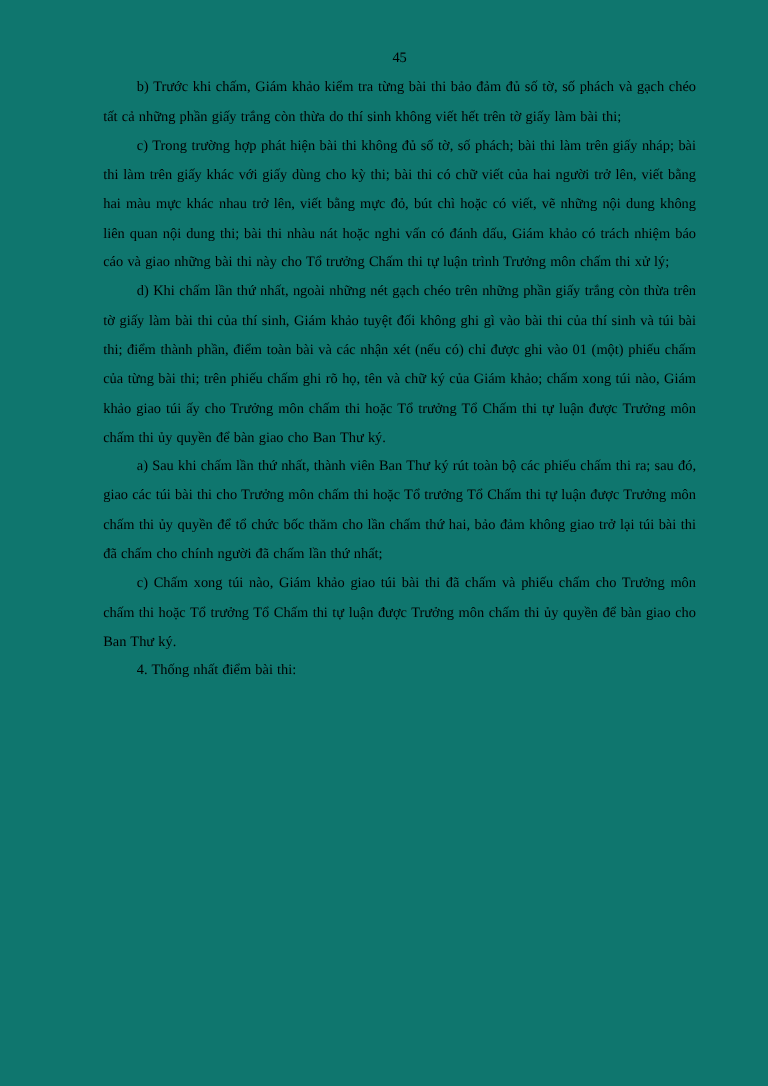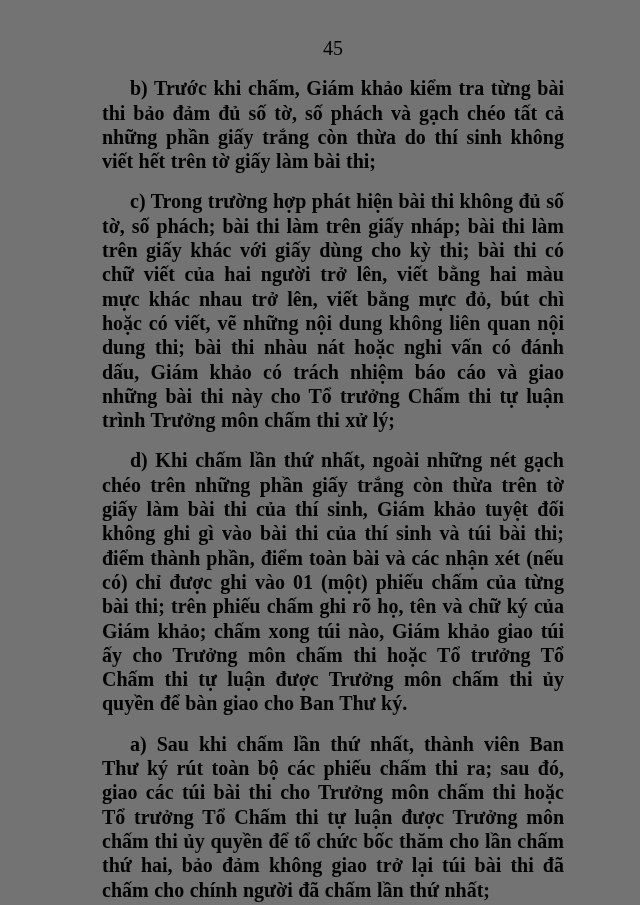--- a/index.html
+++ b/index.html
@@ -6,50 +6,51 @@
     margin: 0;
     padding: 0;
     background: #ffffff;
   }
   .page {
     position: relative;
     width: 640px;
     height: 905px;
     box-sizing: border-box;
     padding: 36px 60px 0 86px;
-    background: #737373;
+    background: #0f766e;
     font-family: "Liberation Serif", "DejaVu Serif", serif;
-    font-size: 20px;
+    font-size: 12px;
     line-height: 24.3px;
     color: #000000;
     overflow: hidden;
   }
   .page-number {
     text-align: center;
   }
   p.para {
-    margin: 16px;
+    margin: 0;
     padding: 0;
     text-indent: 28px;
     text-align: justify;
     text-justify: inter-word;
     word-spacing: 0.5px;
-    font-weight: bold;
   }
 </style>
 </head>
 <body>
 
 <div class="page">
   <div class="page-number">45</div>
 
   <p class="para">b) Trước khi chấm, Giám khảo kiểm tra từng bài thi bảo đảm đủ số tờ, số phách và gạch chéo tất cả những phần giấy trắng còn thừa do thí sinh không viết hết trên tờ giấy làm bài thi;</p>
 
   <p class="para">c) Trong trường hợp phát hiện bài thi không đủ số tờ, số phách; bài thi làm trên giấy nháp; bài thi làm trên giấy khác với giấy dùng cho kỳ thi; bài thi có chữ viết của hai người trở lên, viết bằng hai màu mực khác nhau trở lên, viết bằng mực đỏ, bút chì hoặc có viết, vẽ những nội dung không liên quan nội dung thi; bài thi nhàu nát hoặc nghi vấn có đánh dấu, Giám khảo có trách nhiệm báo cáo và giao những bài thi này cho Tổ trưởng Chấm thi tự luận trình Trưởng môn chấm thi xử lý;</p>
 
   <p class="para">d) Khi chấm lần thứ nhất, ngoài những nét gạch chéo trên những phần giấy trắng còn thừa trên tờ giấy làm bài thi của thí sinh, Giám khảo tuyệt đối không ghi gì vào bài thi của thí sinh và túi bài thi; điểm thành phần, điểm toàn bài và các nhận xét (nếu có) chỉ được ghi vào 01 (một) phiếu chấm của từng bài thi; trên phiếu chấm ghi rõ họ, tên và chữ ký của Giám khảo; chấm xong túi nào, Giám khảo giao túi ấy cho Trưởng môn chấm thi hoặc Tổ trưởng Tổ Chấm thi tự luận được Trưởng môn chấm thi ủy quyền để bàn giao cho Ban Thư ký.</p>
 
 
   <p class="para">a) Sau khi chấm lần thứ nhất, thành viên Ban Thư ký rút toàn bộ các phiếu chấm thi ra; sau đó, giao các túi bài thi cho Trưởng môn chấm thi hoặc Tổ trưởng Tổ Chấm thi tự luận được Trưởng môn chấm thi ủy quyền để tổ chức bốc thăm cho lần chấm thứ hai, bảo đảm không giao trở lại túi bài thi đã chấm cho chính người đã chấm lần thứ nhất;</p>
 
 
+  <p class="para">c) Chấm xong túi nào, Giám khảo giao túi bài thi đã chấm và phiếu chấm cho Trưởng môn chấm thi hoặc Tổ trưởng Tổ Chấm thi tự luận được Trưởng môn chấm thi ủy quyền để bàn giao cho Ban Thư ký.</p>
 
+  <p class="para">4. Thống nhất điểm bài thi:</p>
 </div>
 
 </body></html>

